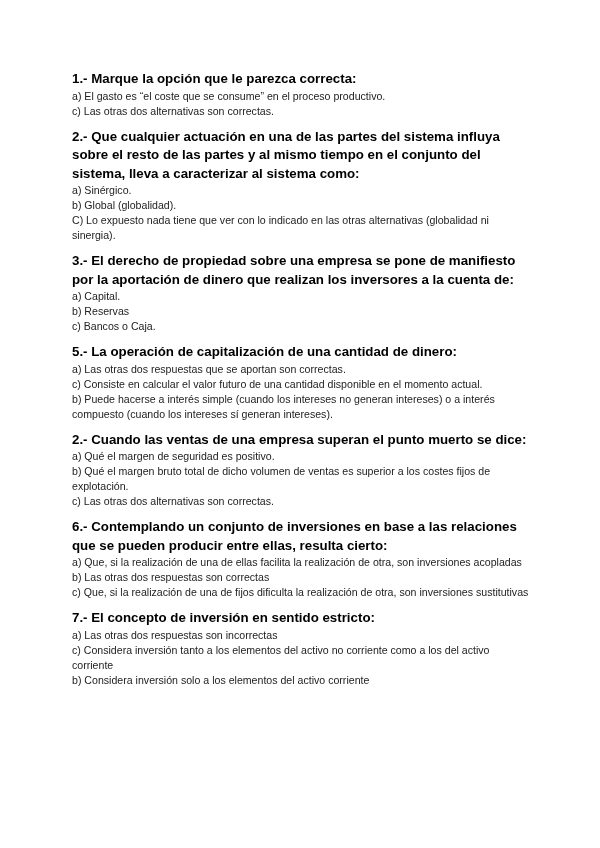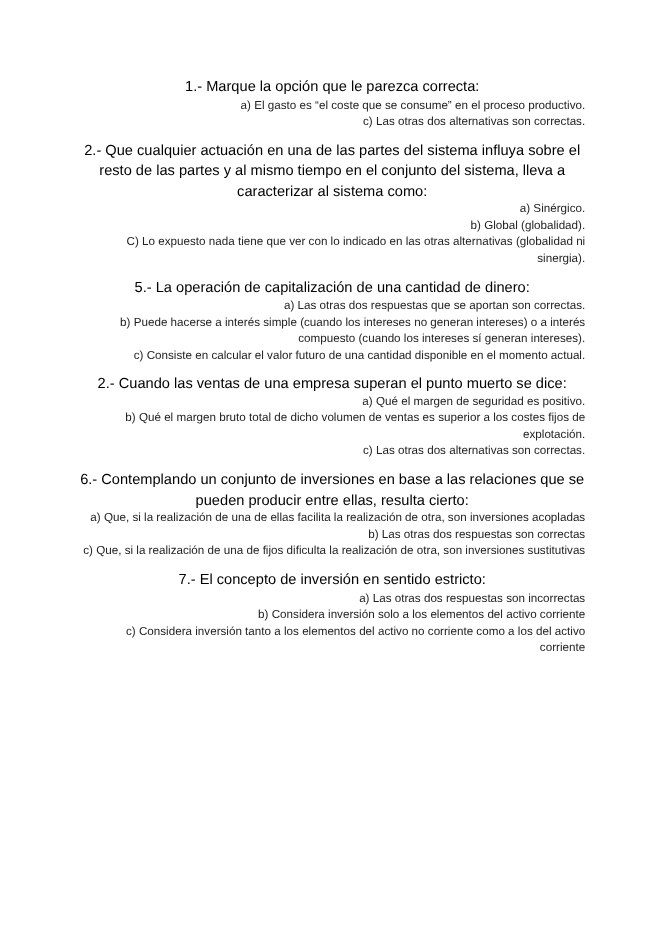--- a/index.html
+++ b/index.html
@@ -1,53 +1,59 @@
 <!DOCTYPE html>
 <html><head>
 <meta charset="utf-8">
 <style>
   html, body { margin: 0; padding: 0; background: #ffffff; }
   body { width: 600px; height: 848px; position: relative; overflow: hidden; font-family: "Liberation Sans", sans-serif; color: #111; }
   .page { position: absolute; left: 72px; top: 70px; width: 460px; }
   .q { margin-bottom: 9px; }
-  .q-title { font-weight: normal; font-size: 13.3px; line-height: 18.5px; margin: 0; color: #000; text-align: center; }
-  .opt { font-size: 10.6px; line-height: 15px; margin: 0; color: #222; text-align: right; }
+  .q-title { font-weight: bold; font-size: 13.3px; line-height: 18.5px; margin: 0; color: #000; }
+  .opt { font-size: 10.6px; line-height: 15px; margin: 0; color: #222; }
 </style>
 </head>
 <body>
 
 <div class="page">
   <div class="q">
     <p class="q-title">1.- Marque la opción que le parezca correcta:</p>
     <p class="opt">a) El gasto es “el coste que se consume” en el proceso productivo.</p>
     <p class="opt">c) Las otras dos alternativas son correctas.</p>
   </div>
   <div class="q">
     <p class="q-title">2.- Que cualquier actuación en una de las partes del sistema influya sobre el resto de las partes y al mismo tiempo en el conjunto del sistema, lleva a caracterizar al sistema como:</p>
     <p class="opt">a) Sinérgico.</p>
     <p class="opt">b) Global (globalidad).</p>
     <p class="opt">C) Lo expuesto nada tiene que ver con lo indicado en las otras alternativas (globalidad ni sinergia).</p>
   </div>
   <div class="q">
+    <p class="q-title">3.- El derecho de propiedad sobre una empresa se pone de manifiesto por la aportación de dinero que realizan los inversores a la cuenta de:</p>
+    <p class="opt">a) Capital.</p>
+    <p class="opt">b) Reservas</p>
+    <p class="opt">c) Bancos o Caja.</p>
+  </div>
+  <div class="q">
     <p class="q-title">5.- La operación de capitalización de una cantidad de dinero:</p>
     <p class="opt">a) Las otras dos respuestas que se aportan son correctas.</p>
+    <p class="opt">c) Consiste en calcular el valor futuro de una cantidad disponible en el momento actual.</p>
     <p class="opt">b) Puede hacerse a interés simple (cuando los intereses no generan intereses) o a interés compuesto (cuando los intereses sí generan intereses).</p>
-    <p class="opt">c) Consiste en calcular el valor futuro de una cantidad disponible en el momento actual.</p>
   </div>
   <div class="q">
     <p class="q-title">2.- Cuando las ventas de una empresa superan el punto muerto se dice:</p>
     <p class="opt">a) Qué el margen de seguridad es positivo.</p>
     <p class="opt">b) Qué el margen bruto total de dicho volumen de ventas es superior a los costes fijos de explotación.</p>
     <p class="opt">c) Las otras dos alternativas son correctas.</p>
   </div>
   <div class="q">
     <p class="q-title">6.- Contemplando un conjunto de inversiones en base a las relaciones que se pueden producir entre ellas, resulta cierto:</p>
     <p class="opt">a) Que, si la realización de una de ellas facilita la realización de otra, son inversiones acopladas</p>
     <p class="opt">b) Las otras dos respuestas son correctas</p>
     <p class="opt">c) Que, si la realización de una de fijos dificulta la realización de otra, son inversiones sustitutivas</p>
   </div>
   <div class="q">
     <p class="q-title">7.- El concepto de inversión en sentido estricto:</p>
     <p class="opt">a) Las otras dos respuestas son incorrectas</p>
+    <p class="opt">c) Considera inversión tanto a los elementos del activo no corriente como a los del activo corriente</p>
     <p class="opt">b) Considera inversión solo a los elementos del activo corriente</p>
-    <p class="opt">c) Considera inversión tanto a los elementos del activo no corriente como a los del activo corriente</p>
   </div>
 </div>
 
 </body></html>

